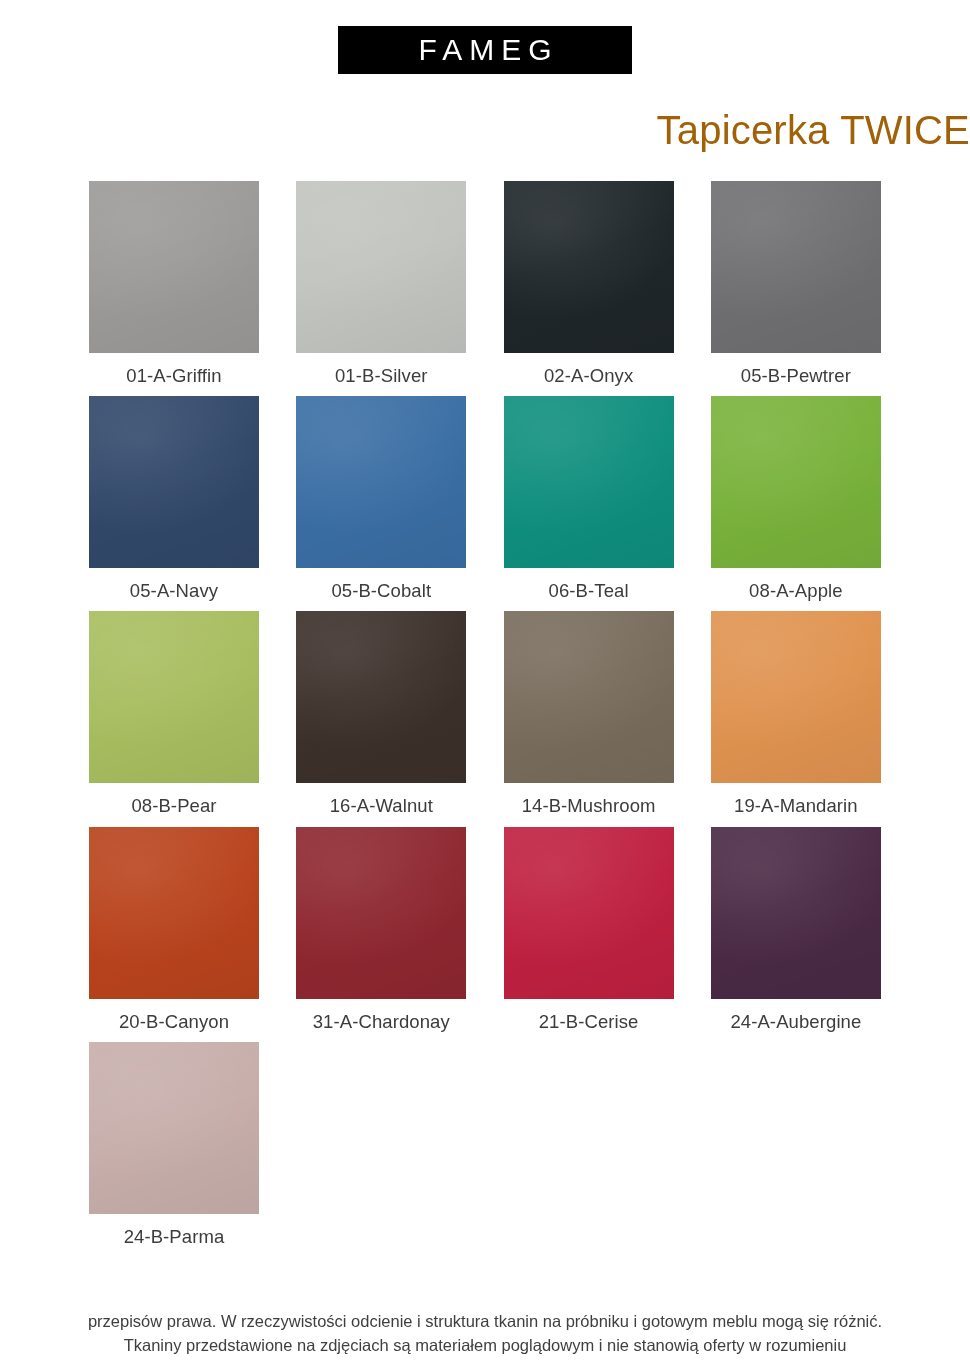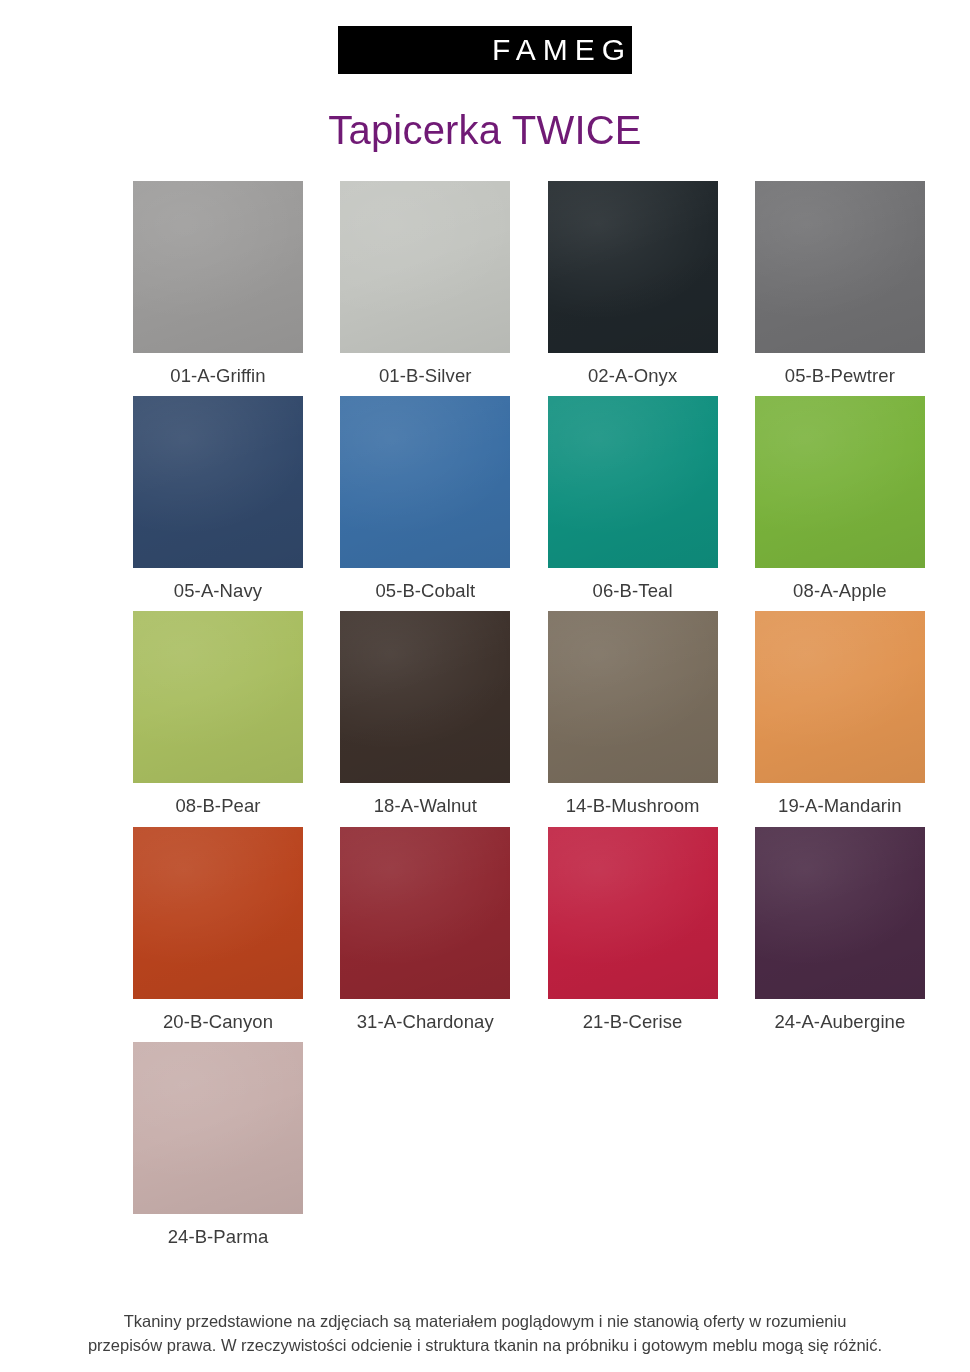--- a/index.html
+++ b/index.html
@@ -21,55 +21,54 @@
     padding-top: 26px;
     display: flex;
     justify-content: center;
   }
   .logo-box {
     width: 294px;
     height: 48px;
     background: #000000;
     display: flex;
     align-items: center;
-    justify-content: flex-end;
+    justify-content: center;
   }
   .logo-text {
     color: #ffffff;
     font-size: 30px;
     letter-spacing: 7px;
     font-weight: 400;
     line-height: 1;
     padding-left: 7px;
   }
 
   .page-title {
     margin-top: 36px;
-    text-align: center;
+    text-align: right;
     font-size: 40px;
     font-weight: 300;
-    color: #701a75;
+    color: #a16207;
     letter-spacing: 0.2px;
     line-height: 1;
   }
 
   
   .grid {
     margin: 0 auto;
     margin-top: 31px;
     width: 792px;
     display: grid;
     grid-template-columns: repeat(4, 170px);
     column-gap: 37.3px;
     row-gap: 0px;
   }
   .cell {
     width: 170px;
     margin-bottom: 9px;
-    margin-left: 44px;
   }
   .swatch {
     width: 170px;
     height: 172px;
     position: relative;
     background-repeat: no-repeat;
   }
   .swatch::after {
     
     content: "";
@@ -148,21 +147,21 @@
     <div class="cell">
       <div class="swatch" style="background: rgb(121, 178, 59);"></div>
       <div class="swatch-label">08-A-Apple</div>
     </div>
     <div class="cell">
       <div class="swatch" style="background: rgb(168, 189, 95);"></div>
       <div class="swatch-label">08-B-Pear</div>
     </div>
     <div class="cell">
       <div class="swatch" style="background: rgb(60, 48, 42);"></div>
-      <div class="swatch-label">18-A-Walnut</div>
+      <div class="swatch-label">16-A-Walnut</div>
     </div>
     <div class="cell">
       <div class="swatch" style="background: rgb(120, 108, 92);"></div>
       <div class="swatch-label">14-B-Mushroom</div>
     </div>
     <div class="cell">
       <div class="swatch" style="background: rgb(224, 147, 80);"></div>
       <div class="swatch-label">19-A-Mandarin</div>
     </div>
     <div class="cell">
@@ -181,15 +180,15 @@
       <div class="swatch" style="background: rgb(74, 42, 69);"></div>
       <div class="swatch-label">24-A-Aubergine</div>
     </div>
     <div class="cell">
       <div class="swatch" style="background: rgb(199, 174, 171);"></div>
       <div class="swatch-label">24-B-Parma</div>
     </div>
   </div>
 
 <div class="footer">
+  <div>przepisów prawa. W rzeczywistości odcienie i struktura tkanin na próbniku i gotowym meblu mogą się różnić.</div>
   <div>Tkaniny przedstawione na zdjęciach są materiałem poglądowym i nie stanowią oferty w rozumieniu</div>
-  <div>przepisów prawa. W rzeczywistości odcienie i struktura tkanin na próbniku i gotowym meblu mogą się różnić.</div>
 </div>
 
 </body></html>

